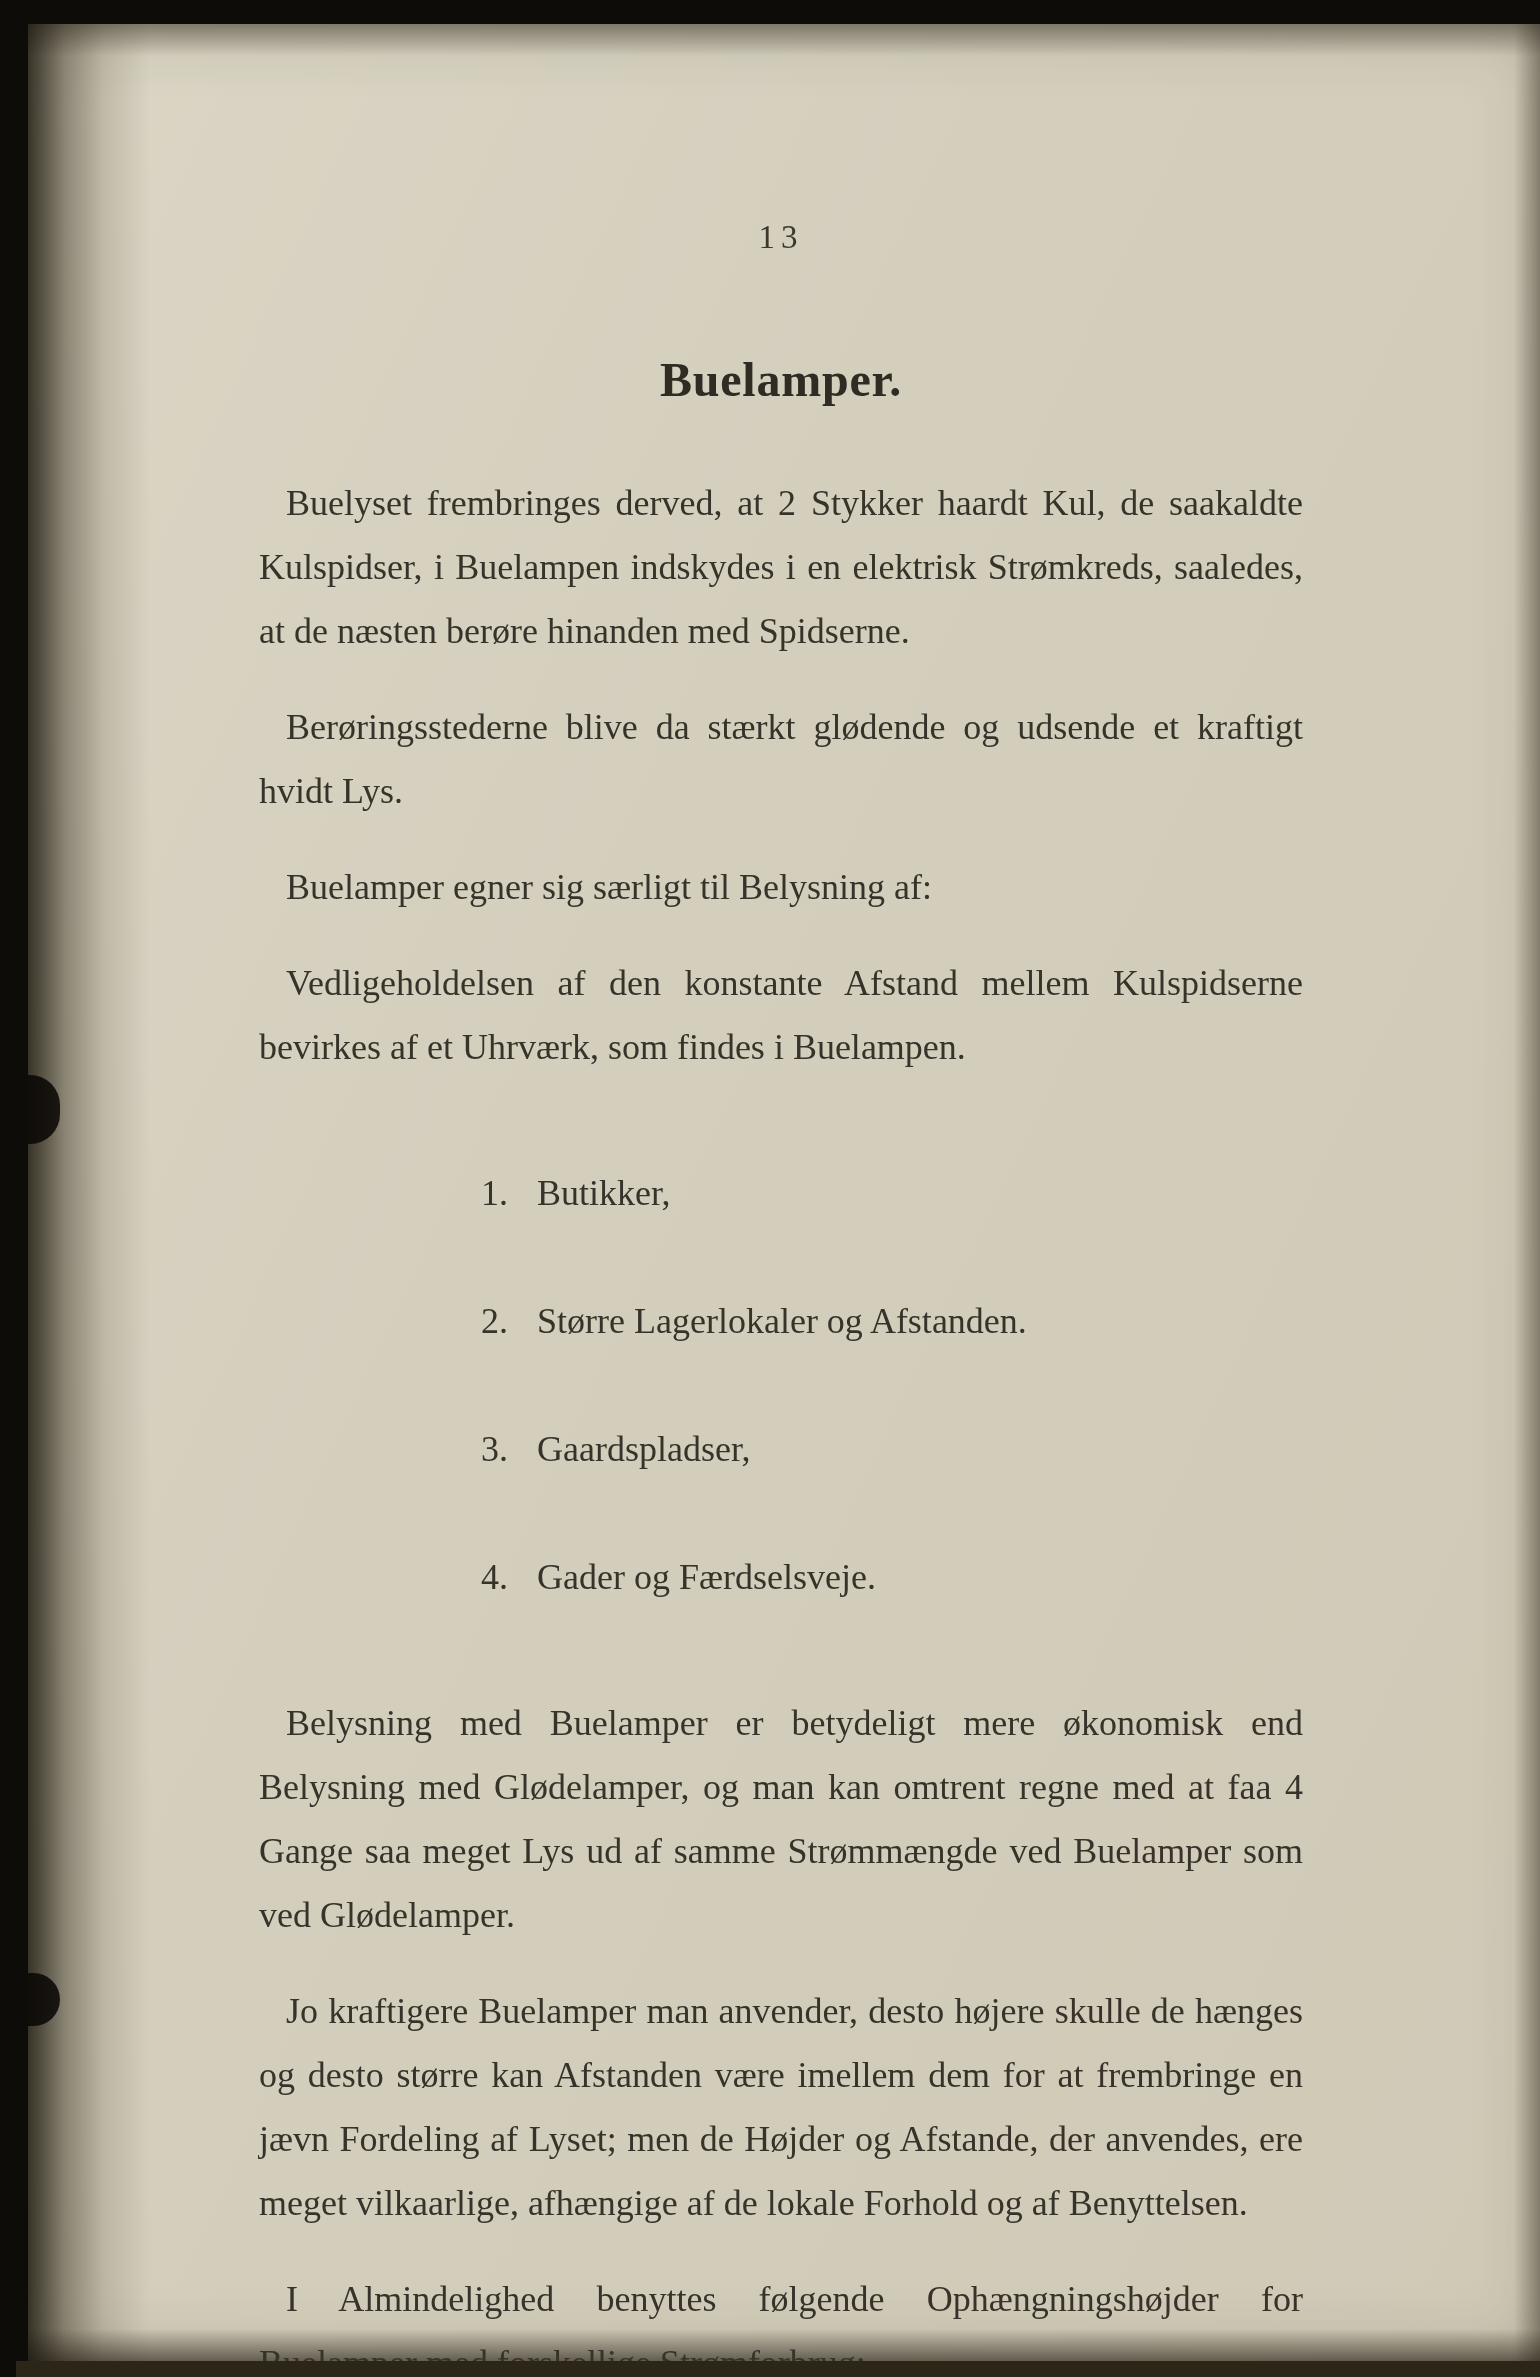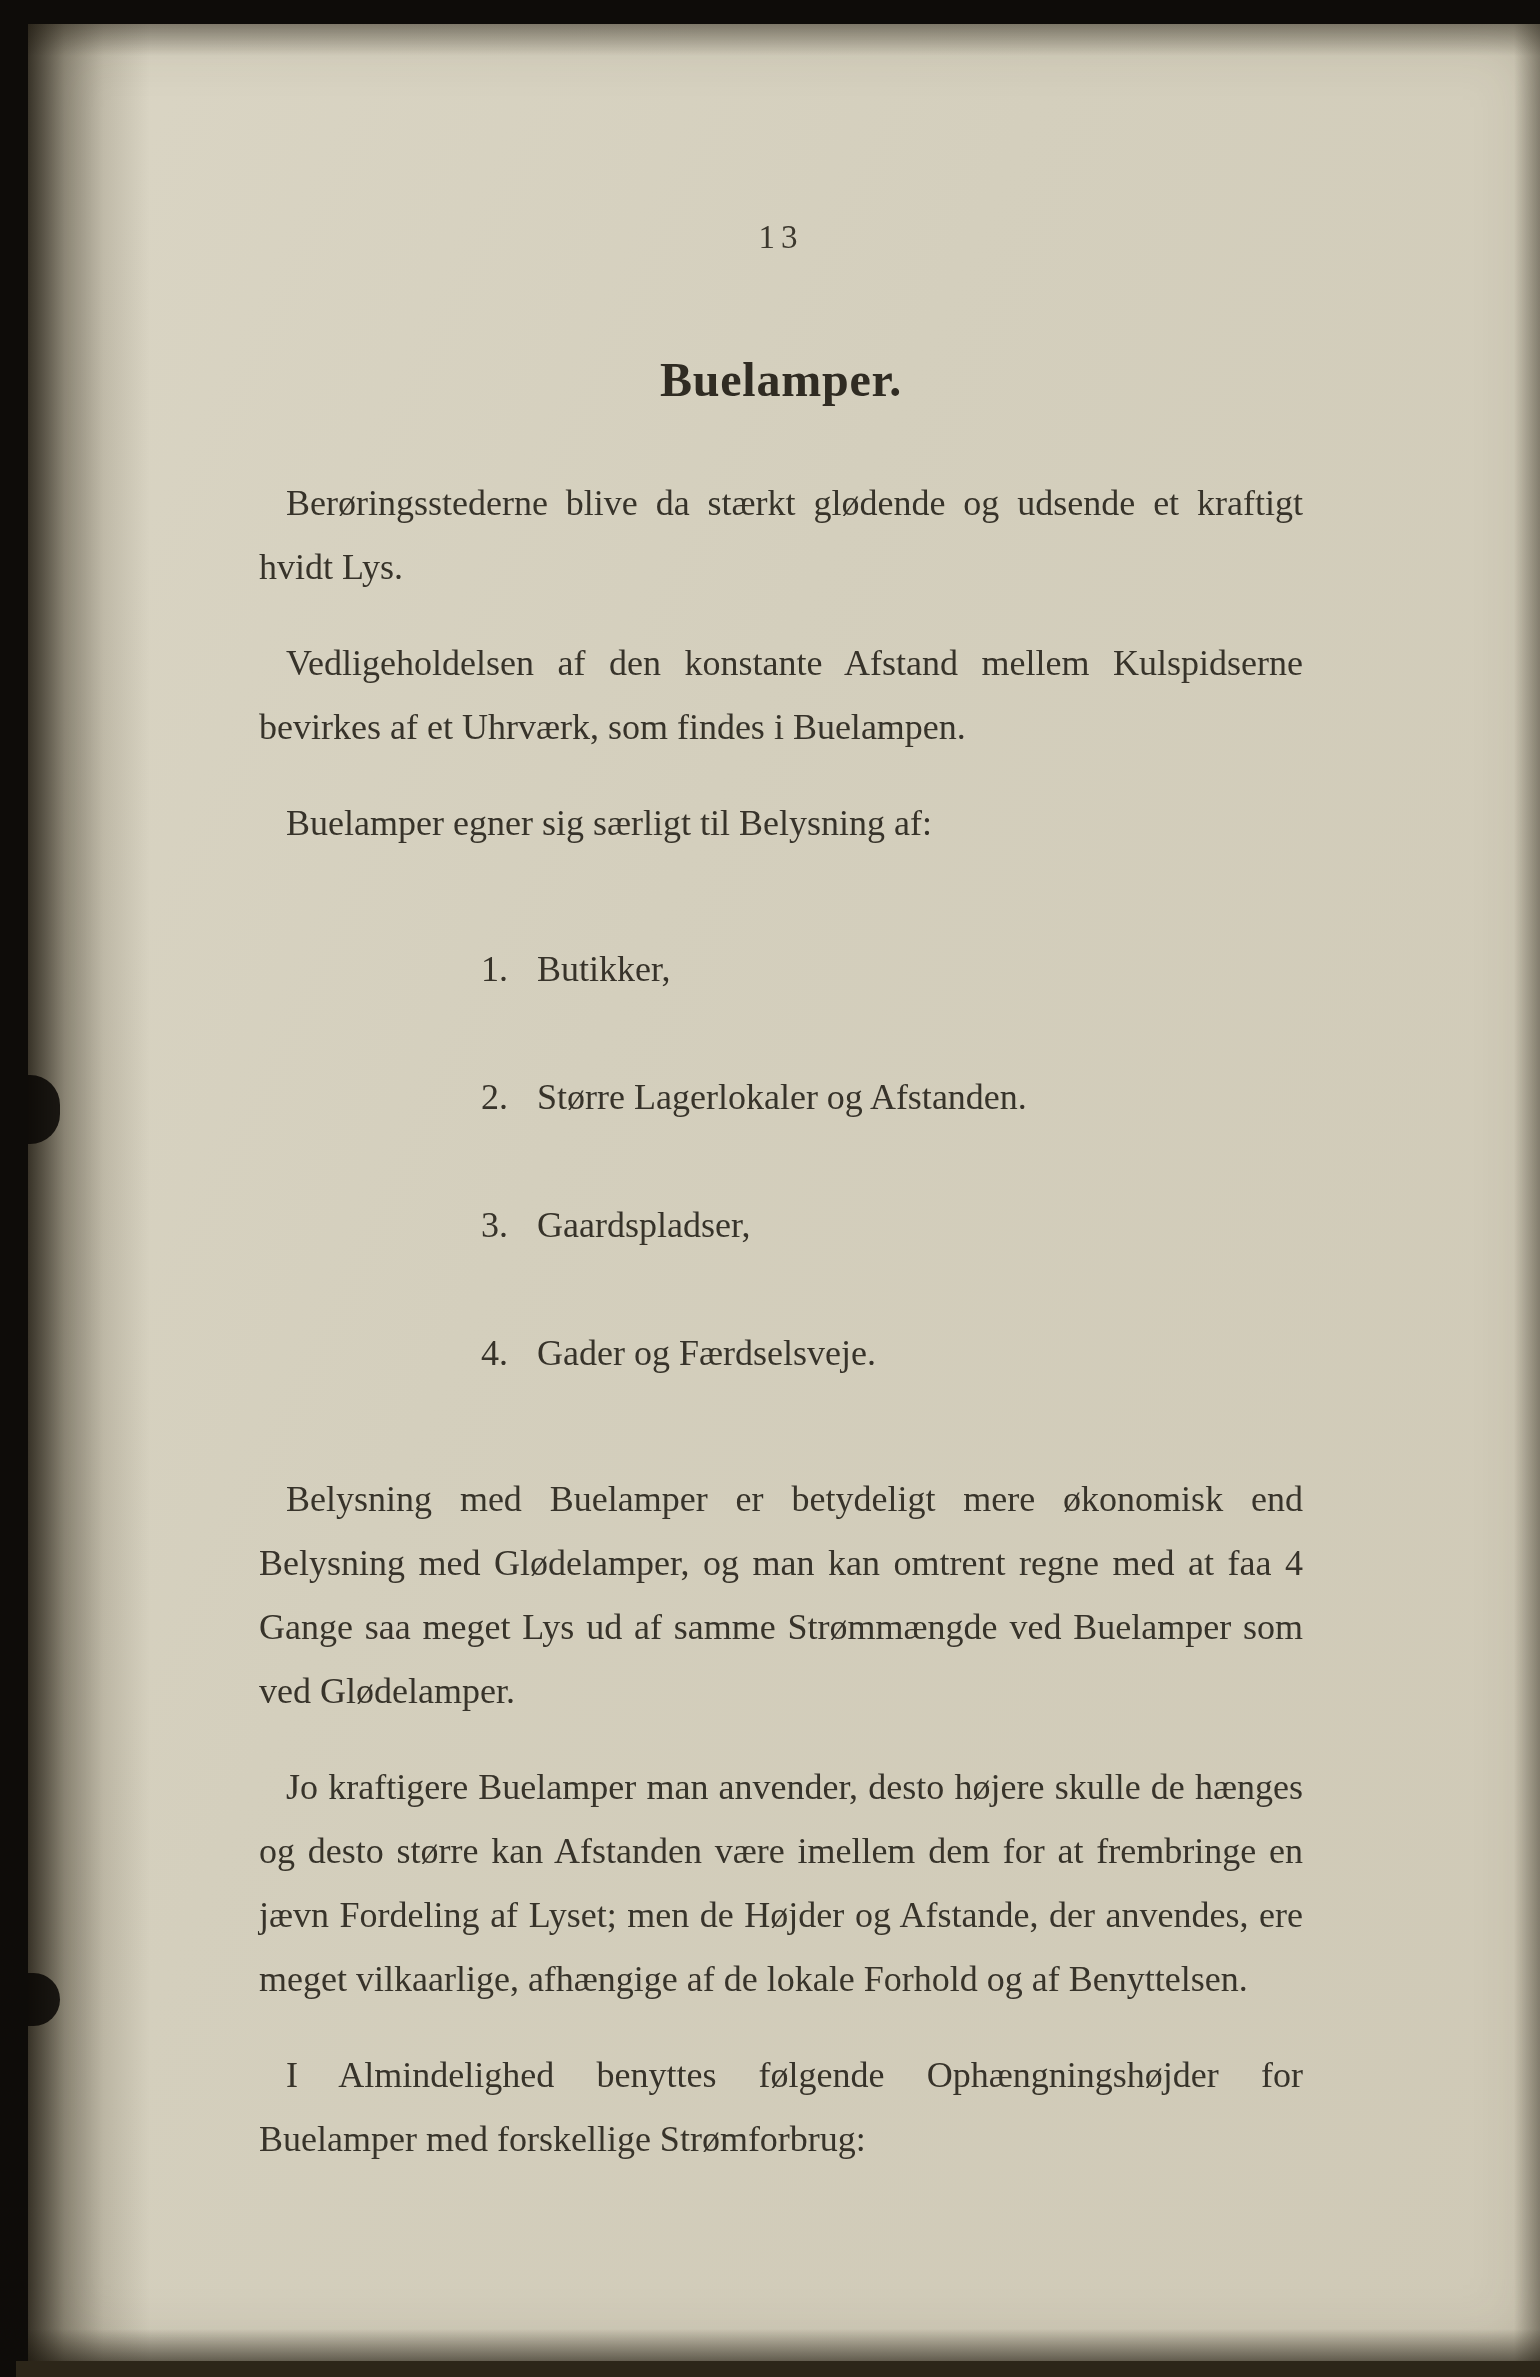--- a/index.html
+++ b/index.html
@@ -93,26 +93,27 @@
   <div class="binding"></div>
   <div class="edge-top"></div>
   <div class="edge-right"></div>
   <div class="edge-bottom"></div>
 
   <div class="content">
     <div class="page-number">13</div>
 
     <h1 class="title">Buelamper.</h1>
 
+    <p class="para">Buelyset frembringes derved, at 2 Stykker haardt Kul, de saakaldte Kulspidser, i Buelampen indskydes i en elektrisk Strømkreds, saaledes, at de næsten berøre hinanden med Spidserne.</p>
 
     <p class="para">Berøringsstederne blive da stærkt glødende og udsende et kraftigt hvidt Lys.</p>
 
+    <p class="para">Buelamper egner sig særligt til Belysning af:</p>
+
     <p class="para">Vedligeholdelsen af den konstante Afstand mellem Kulspidserne bevirkes af et Uhrværk, som findes i Buelampen.</p>
-
-    <p class="para">Buelamper egner sig særligt til Belysning af:</p>
 
     <ol class="uses-list">
       <li>
         <span class="num">1.</span>
         <span class="txt">Butikker,</span>
       </li>
       <li>
         <span class="num">2.</span>
         <span class="txt">Større Lagerlokaler og Afstanden.</span>
       </li>

